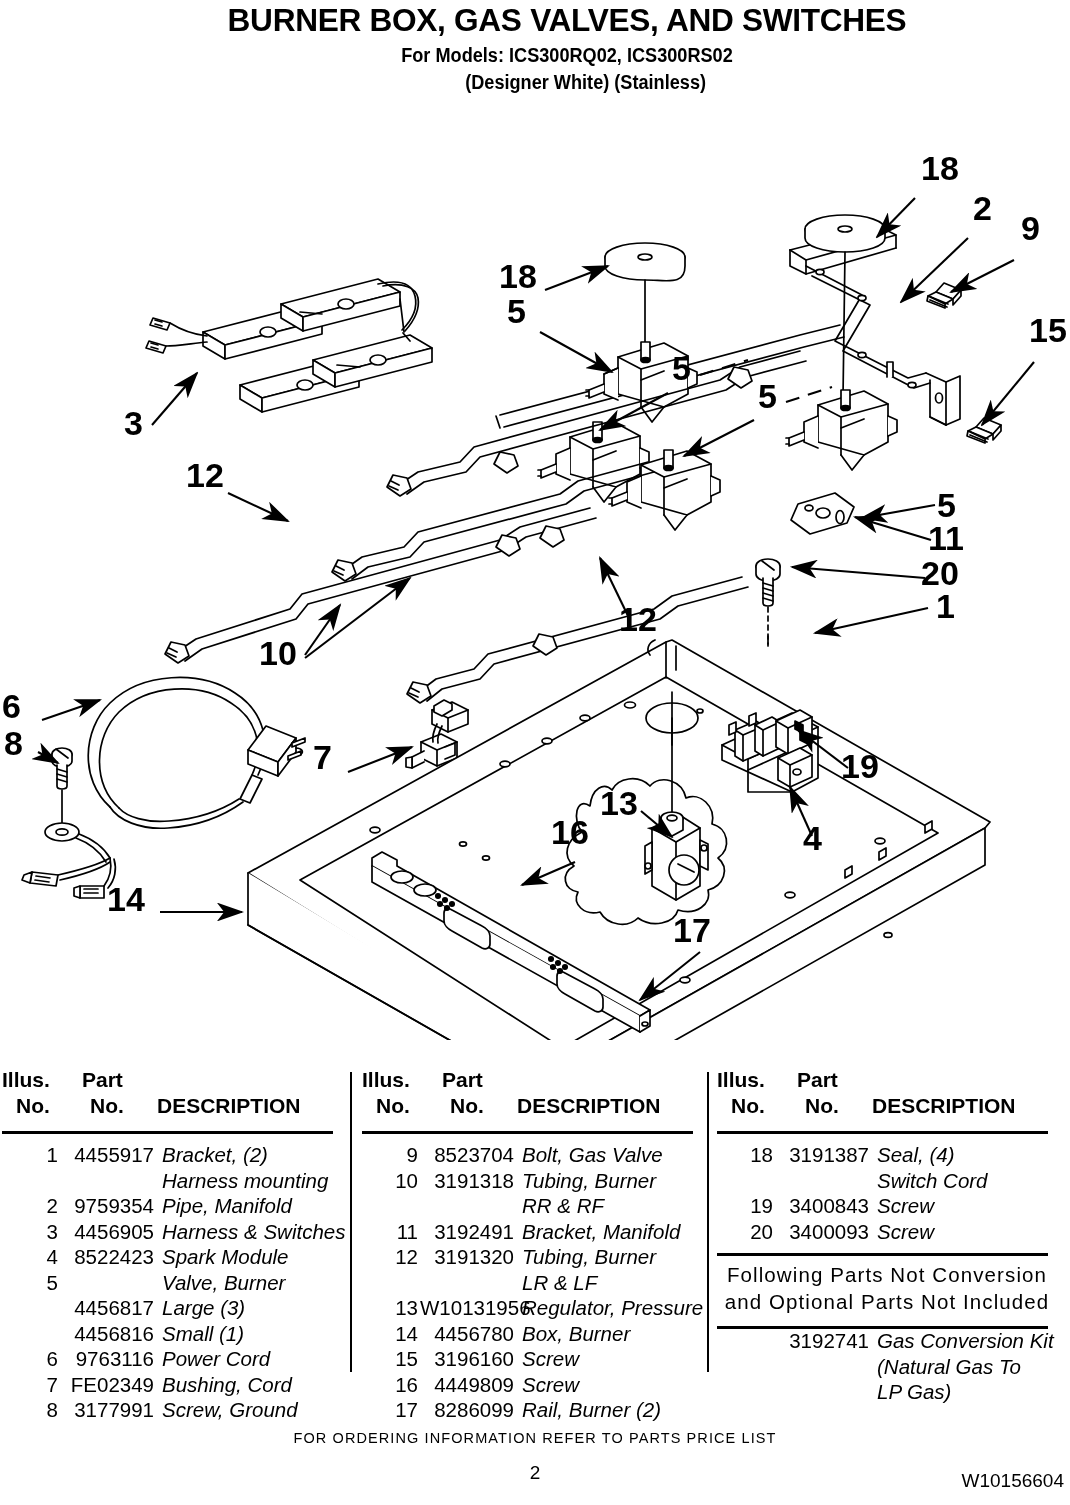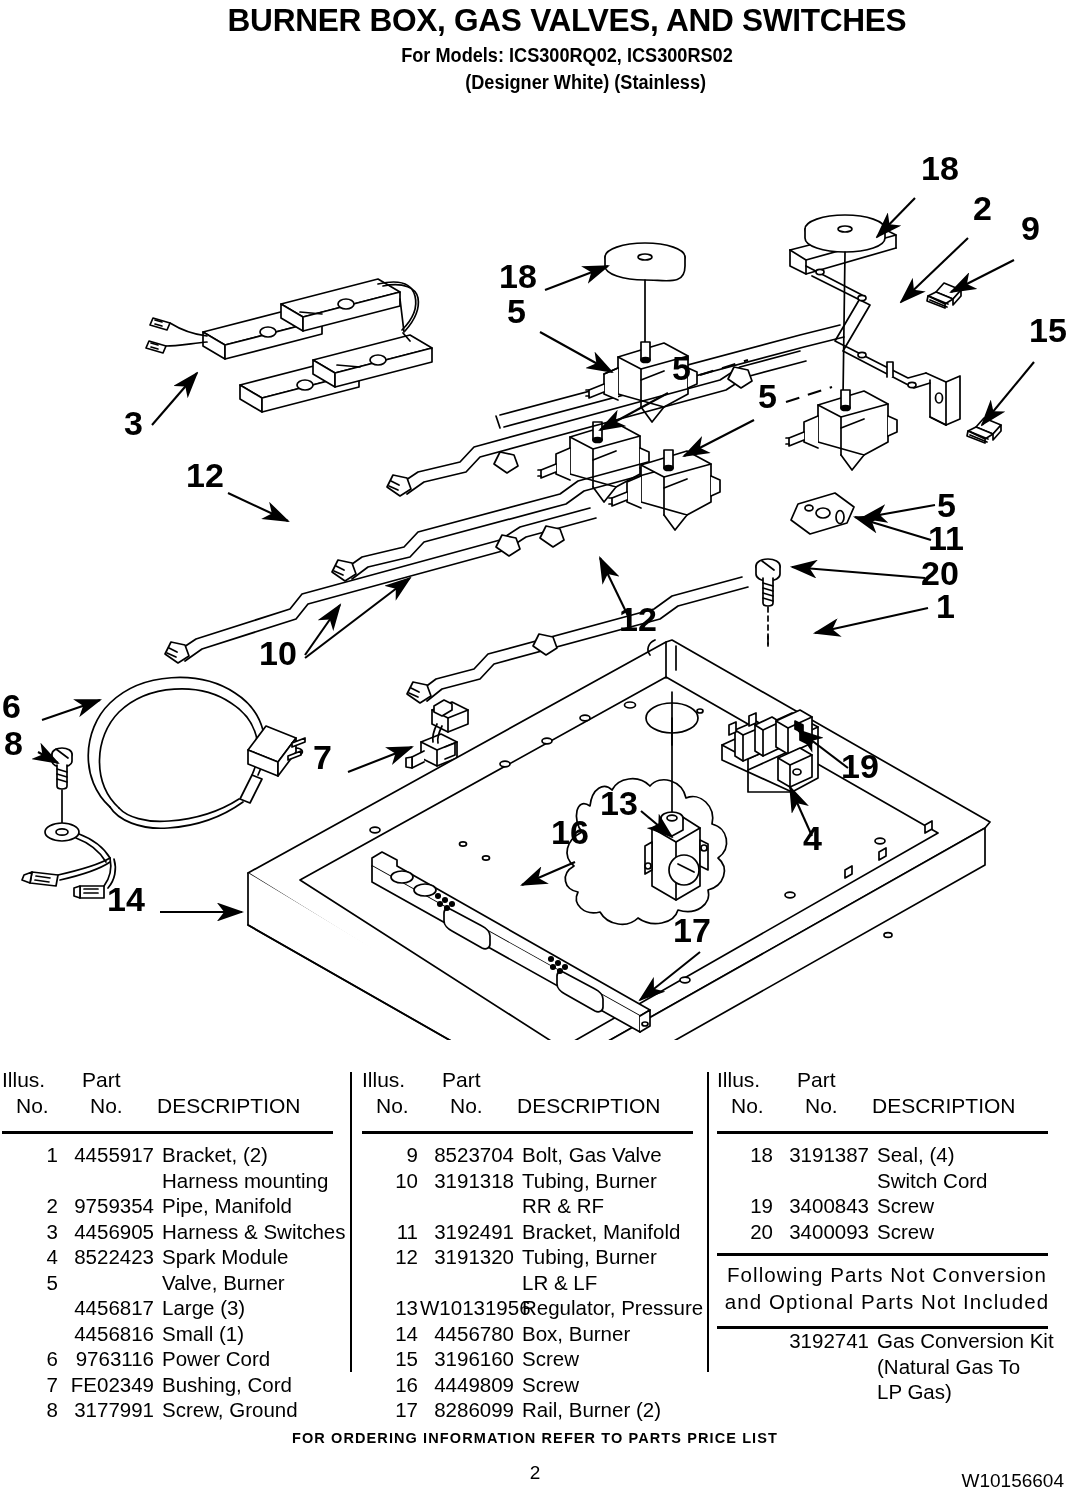--- a/index.html
+++ b/index.html
@@ -18,38 +18,38 @@
   #illus{position:absolute;left:0;top:80px;width:1070px;height:960px;}
   #illus svg{display:block;}
   .cal{font-family:"Liberation Sans", sans-serif;font-size:34px;font-weight:bold;}
   
   #parts{position:absolute;left:0;top:1068px;width:1070px;height:310px;}
   .col{position:absolute;top:0;width:340px;}
   .c1{left:2px;}
   .c2{left:362px;}
   .c3{left:717px;}
   .vdiv{position:absolute;top:4px;width:2px;height:300px;background:#000;}
-  .hd{position:relative;height:62px;font-weight:normal;font-size:21px;}
+  .hd{position:relative;height:62px;font-weight:bold;font-size:21px;}
   .hd .h-illus{position:absolute;left:0;top:0;}
   .hd .h-no1{position:absolute;left:14px;top:26px;}
   .hd .h-part{position:absolute;left:80px;top:0;}
   .hd .h-no2{position:absolute;left:88px;top:26px;}
   .hd .h-desc{position:absolute;left:155px;top:26px;}
   .rule{height:3px;background:#000;width:331px;margin-top:1px;}
   .rows{margin-top:9px;}
   .row{position:relative;height:25.5px;font-size:20.5px;white-space:nowrap;}
   .r-illus{position:absolute;width:56px;text-align:right;left:0px;}
   .r-part{position:absolute;width:94px;text-align:right;left:58px;}
-  .r-desc{position:absolute;left:160px;}
+  .r-desc{position:absolute;left:160px;font-style:italic;}
   .sub-rule{height:3px;background:#000;width:331px;margin:8px 0 0 0;}
   .notice{font-size:20.5px;text-align:center;letter-spacing:1.1px;line-height:27px;
           padding:5px 0 3px 0;}
   
   #footer{position:absolute;left:0;top:1430px;width:1070px;text-align:center;}
-  #order{font-size:14.5px;font-weight:bold;letter-spacing:1.1px;}
+  #order{font-size:14.5px;font-weight:normal;letter-spacing:1.1px;}
   #pageno{font-size:19px;margin-top:16px;}
   #doccode{position:absolute;right:6px;top:1470px;font-size:19px;}
 </style>
 </head>
 <body>
 
 <div id="header">
   <div id="title">BURNER BOX, GAS VALVES, AND SWITCHES</div>
   <div id="models">For Models: ICS300RQ02, ICS300RS02</div>
   <div id="finish">(Designer White) (Stainless)</div>

